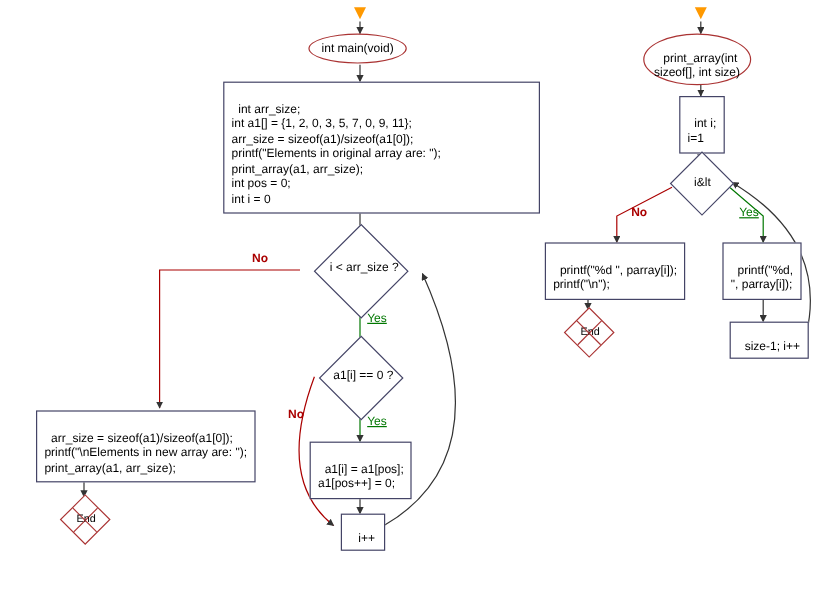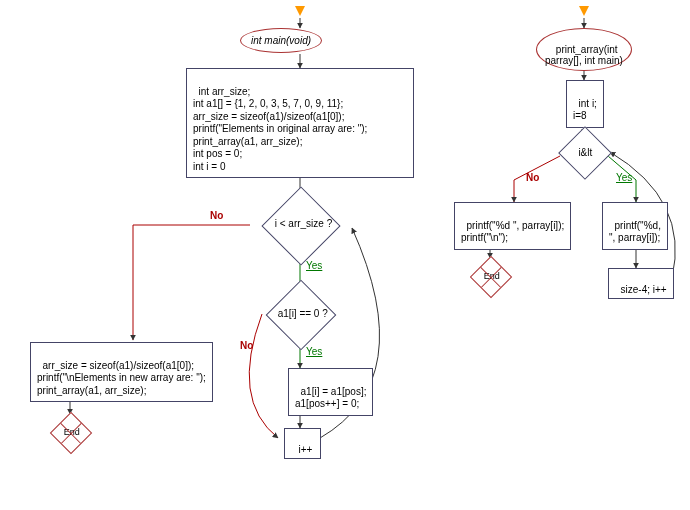--- a/index.html
+++ b/index.html
@@ -121,25 +121,25 @@
 
   <line x1="490" y1="238" x2="490" y2="258" stroke="#333" marker-end="url(#ar)"></line>
 
   <line x1="636" y1="248" x2="636" y2="268" stroke="#333" marker-end="url(#ar)"></line>
 
   <path d="M672 278 Q690 200 610 152" fill="none" stroke="#333" marker-end="url(#ar)"></path>
 </svg>
 
 <div class="start-arrow" style="left:295px; top:6px;"></div>
 
-<div class="node ellipse" style="left:240px; top:28px;font-style:italic;">
+<div class="node ellipse" style="left:257px; top:28px;">
   <span>int main(void)</span>
 </div>
 
-<div class="node box" style="left:186px; top:68px; width:228px;">
+<div class="node box" style="left:186px; top:68px; width:264px;">
   <span>int arr_size;
 int a1[] = {1, 2, 0, 3, 5, 7, 0, 9, 11};
 arr_size = sizeof(a1)/sizeof(a1[0]);
 printf("Elements in original array are: ");
 print_array(a1, arr_size);
 int pos = 0;
 int i = 0</span>
 </div>
 
 <div class="diamond" style="left:273px; top:198px; width:54px; height:54px;">
@@ -147,21 +147,21 @@
 </div>
 <div class="edge-label no" style="left:210px; top:210px;">No</div>
 <div class="edge-label yes" style="left:306px; top:260px;">Yes</div>
 
 <div class="diamond" style="left:276px; top:290px; width:48px; height:48px;">
   <div class="diamond-label" style="left:-10px; top:16px; width:68px;">a1[i] == 0 ?</div>
 </div>
 <div class="edge-label no" style="left:240px; top:340px;">No</div>
 <div class="edge-label yes" style="left:306px; top:346px;">Yes</div>
 
-<div class="node box" style="left:258px; top:368px;margin-left:30px;">
+<div class="node box" style="left:258px; top:368px;">
   <span>a1[i] = a1[pos];
 a1[pos++] = 0;</span>
 </div>
 
 <div class="node box" style="left:284px; top:428px; padding:2px 8px;">
   <span>i++</span>
 </div>
 
 <div class="node box" style="left:30px; top:342px;">
   <span>arr_size = sizeof(a1)/sizeof(a1[0]);
@@ -170,43 +170,43 @@
 </div>
 
 <div class="end-shape" style="left:56px; top:418px;">
   <div class="end-label">End</div>
 </div>
 
 <div class="start-arrow" style="left:579px; top:6px;"></div>
 
 <div class="node ellipse" style="left:536px; top:28px; padding:4px 8px; line-height:1.1; white-space:pre;">
   <span>print_array(int
-parray[], int main)</span>
+sizeof[], int size)</span>
 </div>
 
 <div class="node box" style="left:566px; top:80px;">
   <span>int i;
-i=8</span>
+i=1</span>
 </div>
 
 <div class="diamond" style="left:566px; top:134px; width:36px; height:36px;">
   <div class="diamond-label" style="left:2px; top:12px; width:32px;">i&amp;lt</div>
 </div>
 <div class="edge-label no" style="left:526px; top:172px;">No</div>
 <div class="edge-label yes" style="left:616px; top:172px;">Yes</div>
 
 <div class="node box" style="left:454px; top:202px;">
   <span>printf("%d ", parray[i]);
 printf("\n");</span>
 </div>
 
 <div class="node box" style="left:602px; top:202px;">
   <span>printf("%d,
 ", parray[i]);</span>
 </div>
 
 <div class="node box" style="left:608px; top:268px; padding:2px 6px;">
-  <span>size-4; i++</span>
+  <span>size-1; i++</span>
 </div>
 
 <div class="end-shape" style="left:476px; top:262px;">
   <div class="end-label">End</div>
 </div>
 
 </body></html>

